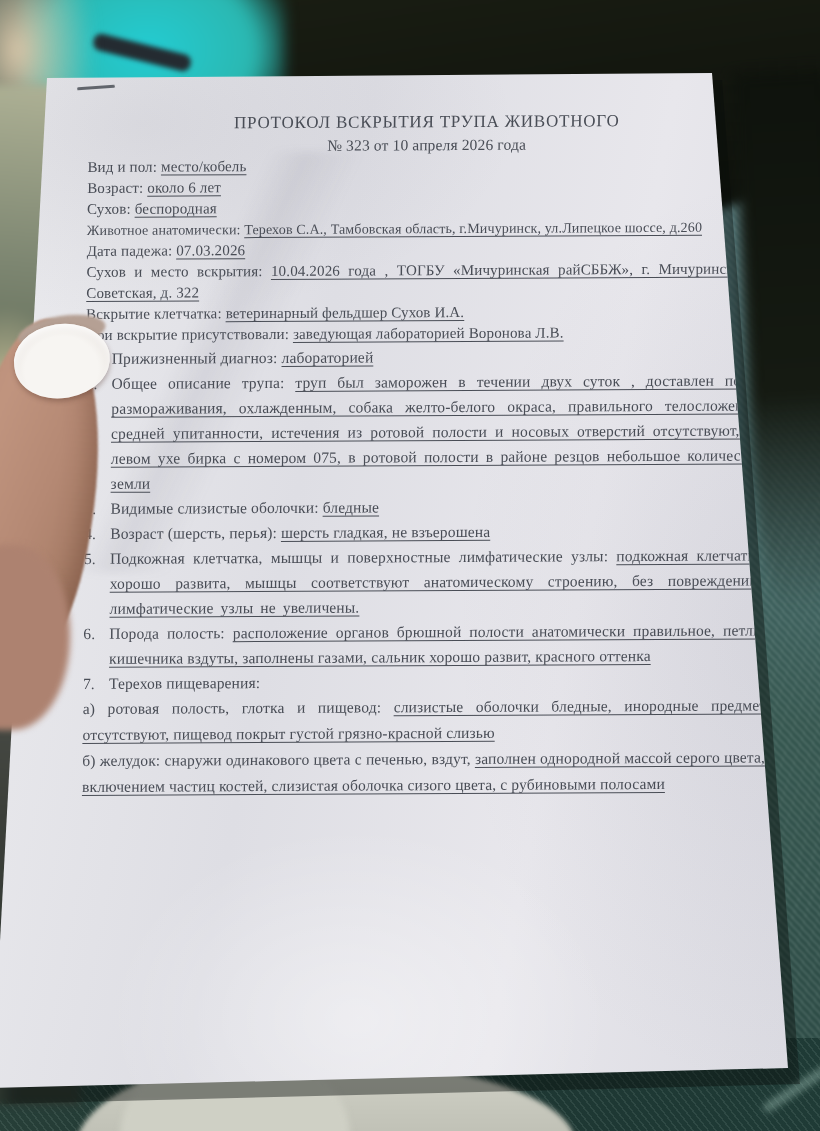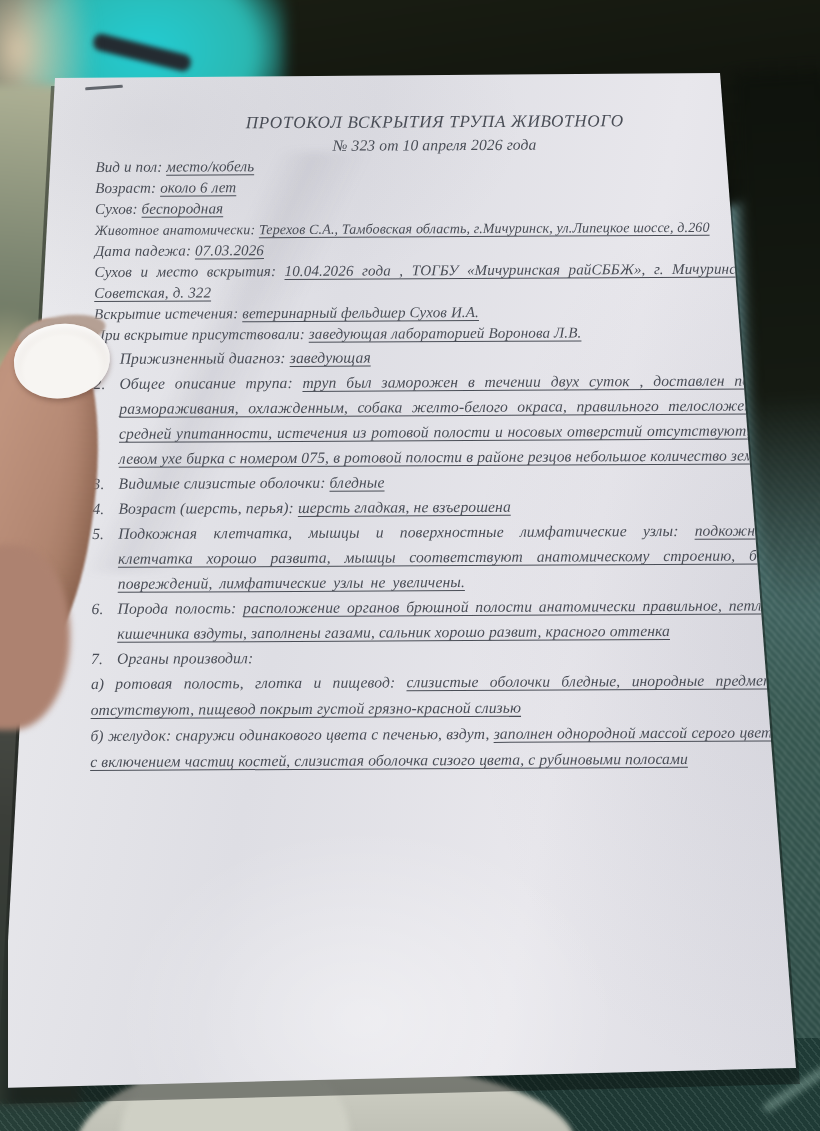--- a/index.html
+++ b/index.html
@@ -47,27 +47,27 @@
   .fabric-light{left:75px;top:1056px;width:500px;height:95px;
     background:linear-gradient(180deg,#d2d3c8,#bcbdb2);
     border-radius:42% 58% 0 0/100% 92% 0 0;filter:blur(2.5px);}
   .fabric-light2{left:120px;top:1046px;width:230px;height:90px;
     background:#cfd0c5;border-radius:50% 50% 0 0/100% 100% 0 0;filter:blur(3px);}
 
   
   .paper-shadow{left:0;top:62px;width:800px;height:1040px;
     clip-path:polygon(45px 14px,716px 8px,794px 1012px,-10px 1032px);
     background:rgba(8,12,10,.42);filter:blur(7px);transform:translate(6px,10px);}
-  .paper{left:8px;top:62px;width:800px;height:1040px;
+  .paper{left:0;top:62px;width:800px;height:1040px;
     clip-path:polygon(47px 16px,712px 11px,788px 1006px,-8px 1026px);
     background:
       radial-gradient(620px 320px at 18% 6%,rgba(118,118,134,.12),rgba(118,118,134,0) 60%),
       radial-gradient(520px 760px at 96% 55%,rgba(128,128,146,.10),rgba(128,128,146,0) 60%),
       radial-gradient(420px 320px at 45% 92%,rgba(255,255,255,.38),rgba(255,255,255,0) 60%),
-      linear-gradient(101deg,#ebebee 0%,#dedee4 38%,#e8e7ec 68%,#dadae1 100%); font-style: italic;}
+      linear-gradient(101deg,#ebebee 0%,#dedee4 38%,#e8e7ec 68%,#dadae1 100%);}
   .paper-crease{left:60px;top:90px;width:330px;height:420px;
     background:linear-gradient(115deg,rgba(0,0,0,0) 40%,rgba(98,98,116,.10) 47%,rgba(0,0,0,0) 58%);
     filter:blur(4px);}
   .pen-mark{left:77px;top:24px;width:38px;height:3px;transform:rotate(-4deg);
     background:#4c5158;border-radius:2px;opacity:.85;filter:blur(.4px);}
 
   
   .page-content{left:88px;top:40px;width:678px;padding-top:10px;
     transform:skewX(-0.8deg) rotate(-0.3deg);transform-origin:0 0;
     color:#494d56;font-size:15.5px;letter-spacing:.15px;position:absolute;}
@@ -117,28 +117,28 @@
       <h1 class="doc-title">ПРОТОКОЛ ВСКРЫТИЯ ТРУПА ЖИВОТНОГО</h1>
       <h2 class="doc-subtitle">№ 323 от 10 апреля 2026 года</h2>
 
       <div class="fields">
         <p class="field"><span class="lbl">Вид и пол:</span> <span class="u">место/кобель</span></p>
         <p class="field"><span class="lbl">Возраст:</span> <span class="u">около 6 лет</span></p>
         <p class="field"><span class="lbl">Сухов:</span> <span class="u">беспородная</span></p>
         <p class="field field--nowrap"><span class="lbl">Животное анатомически:</span> <span class="u">Терехов С.А., Тамбовская область, г.Мичуринск, ул.Липецкое шоссе, д.260</span></p>
         <p class="field"><span class="lbl">Дата падежа:</span> <span class="u">07.03.2026</span></p>
         <p class="field"><span class="lbl">Сухов и место вскрытия:</span> <span class="u">10.04.2026 года , ТОГБУ «Мичуринская райСББЖ», г. Мичуринск, ул. Советская, д. 322</span></p>
-        <p class="field"><span class="lbl">Вскрытие истечения:</span> <span class="u">ветеринарный фельдшер Сухов И.А.</span></p>
+        <p class="field"><span class="lbl">Вскрытие клетчатка:</span> <span class="u">ветеринарный фельдшер Сухов И.А.</span></p>
         <p class="field"><span class="lbl">При вскрытие присутствовали:</span> <span class="u">заведующая лабораторией Воронова Л.В.</span></p>
       </div>
 
       <div class="items">
         <div class="item">
             <span class="item-num">1.</span>
-            <div class="item-body"><span class="lbl">Прижизненный диагноз:</span> <span class="u">заведующая</span></div>
+            <div class="item-body"><span class="lbl">Прижизненный диагноз:</span> <span class="u">лабораторией</span></div>
           </div>
         <div class="item">
             <span class="item-num">2.</span>
             <div class="item-body"><span class="lbl">Общее описание трупа:</span> <span class="u">труп был заморожен в течении двух суток , доставлен после размораживания, охлажденным, собака желто-белого окраса, правильного телосложения, средней упитанности, истечения из ротовой полости и носовых отверстий отсутствуют, на левом ухе бирка с номером 075, в ротовой полости в районе резцов небольшое количество земли</span></div>
           </div>
         <div class="item">
             <span class="item-num">3.</span>
             <div class="item-body"><span class="lbl">Видимые слизистые оболочки:</span> <span class="u">бледные</span></div>
           </div>
         <div class="item">
@@ -148,21 +148,21 @@
         <div class="item">
             <span class="item-num">5.</span>
             <div class="item-body item-body--sp"><span class="lbl">Подкожная клетчатка, мышцы и поверхностные лимфатические узлы:</span> <span class="u">подкожная клетчатка хорошо развита, мышцы соответствуют анатомическому строению, без повреждений, лимфатические узлы не увеличены.</span></div>
           </div>
         <div class="item">
             <span class="item-num">6.</span>
             <div class="item-body"><span class="lbl">Порода полость:</span> <span class="u">расположение органов брюшной полости анатомически правильное, петли кишечника вздуты, заполнены газами, сальник хорошо развит, красного оттенка</span></div>
           </div>
         <div class="item item--gap">
             <span class="item-num">7.</span>
-            <div class="item-body"><span class="lbl">Органы производил:</span></div>
+            <div class="item-body"><span class="lbl">Терехов пищеварения:</span></div>
           </div>
 
         <p class="subitem subitem--a"><span class="lbl">а)</span> <span class="lbl">ротовая полость, глотка и пищевод:</span> <span class="u">слизистые оболочки бледные, инородные предметы отсутствуют, пищевод покрыт густой грязно-красной слизью</span></p>
         <p class="subitem subitem--b"><span class="lbl">б)</span> <span class="lbl">желудок: снаружи одинакового цвета с печенью, вздут,</span> <span class="u">заполнен однородной массой серого цвета, с включением частиц костей, слизистая оболочка сизого цвета, с рубиновыми полосами</span></p>
       </div>
     </div>
   </div>
 
   <div class="thumb" style="left:-35px;top:318px;width:130px;height:360px;
               background:linear-gradient(105deg,#c79b85 0%,#b58974 55%,#a07760 100%);

